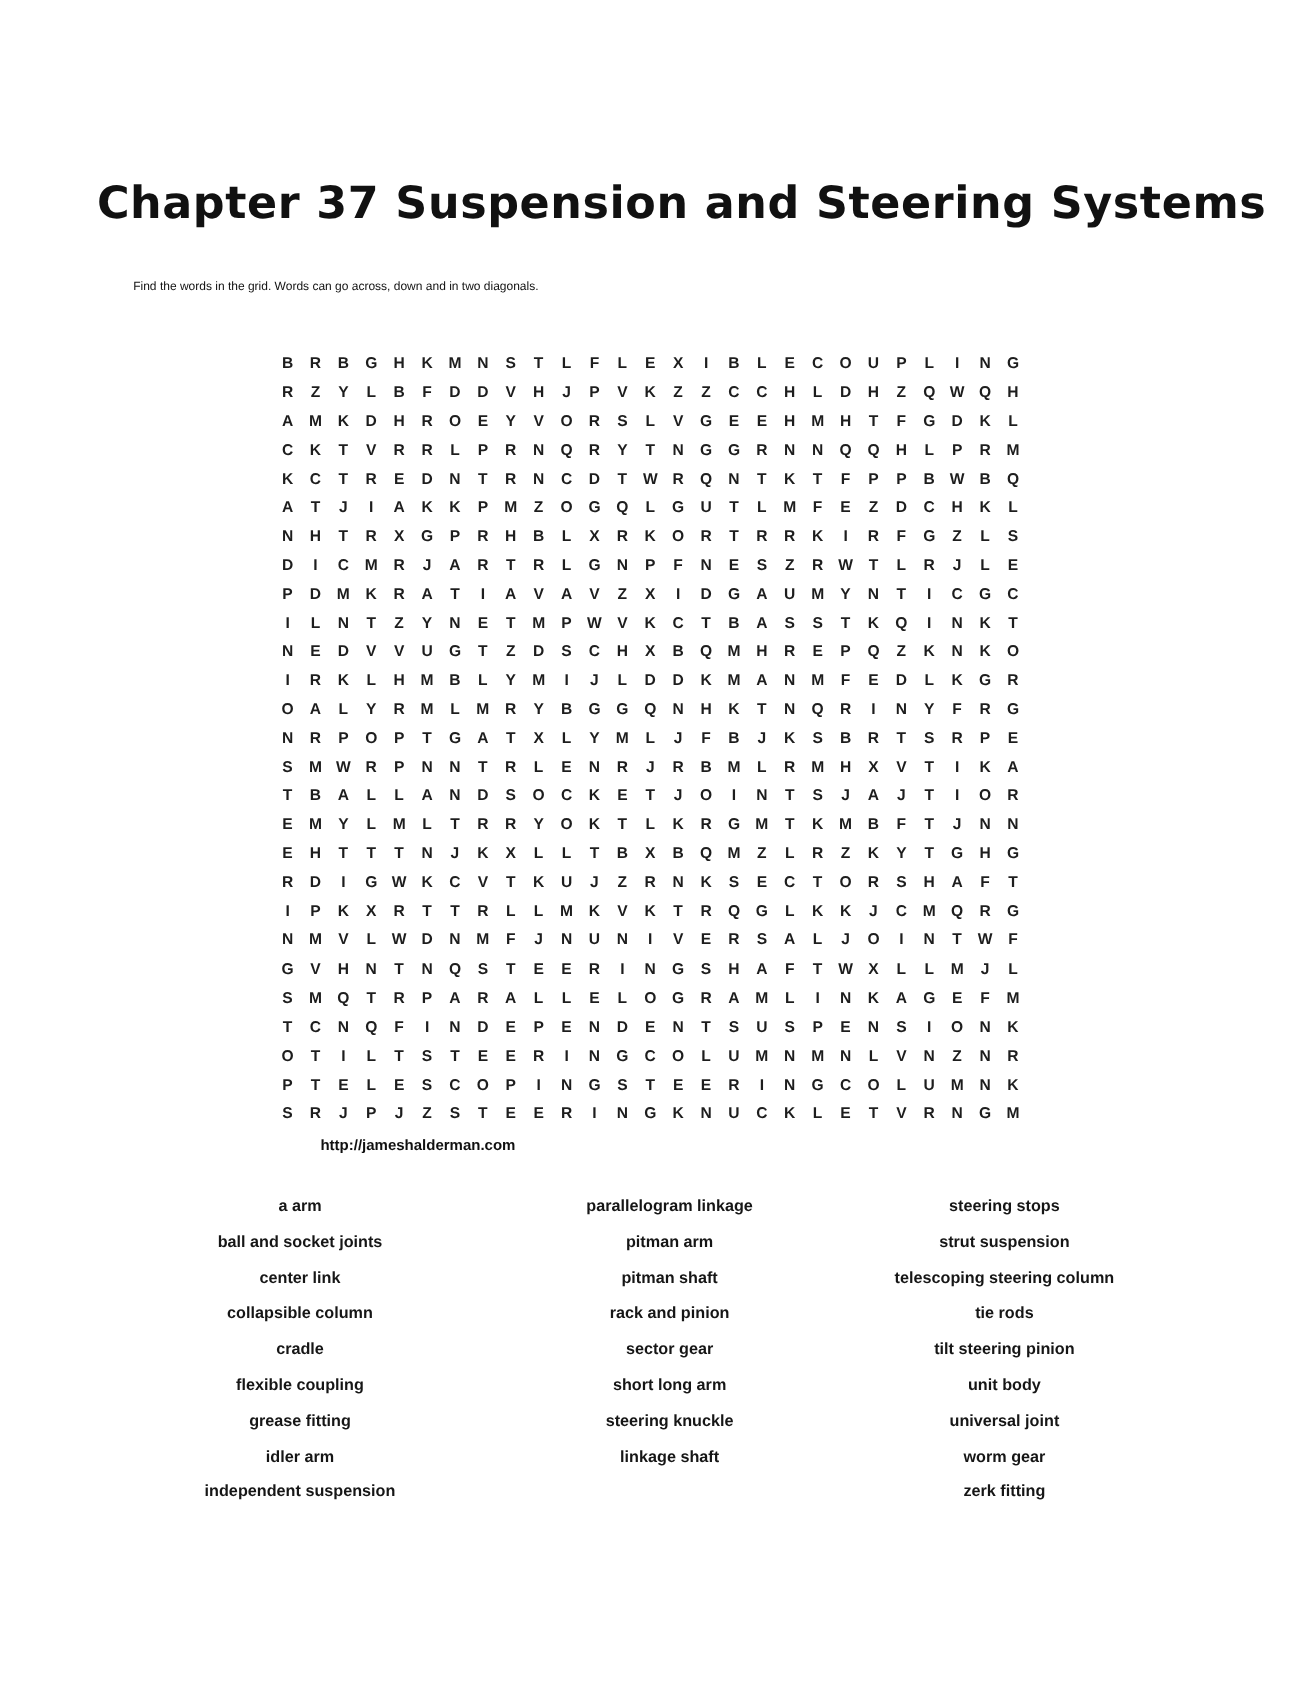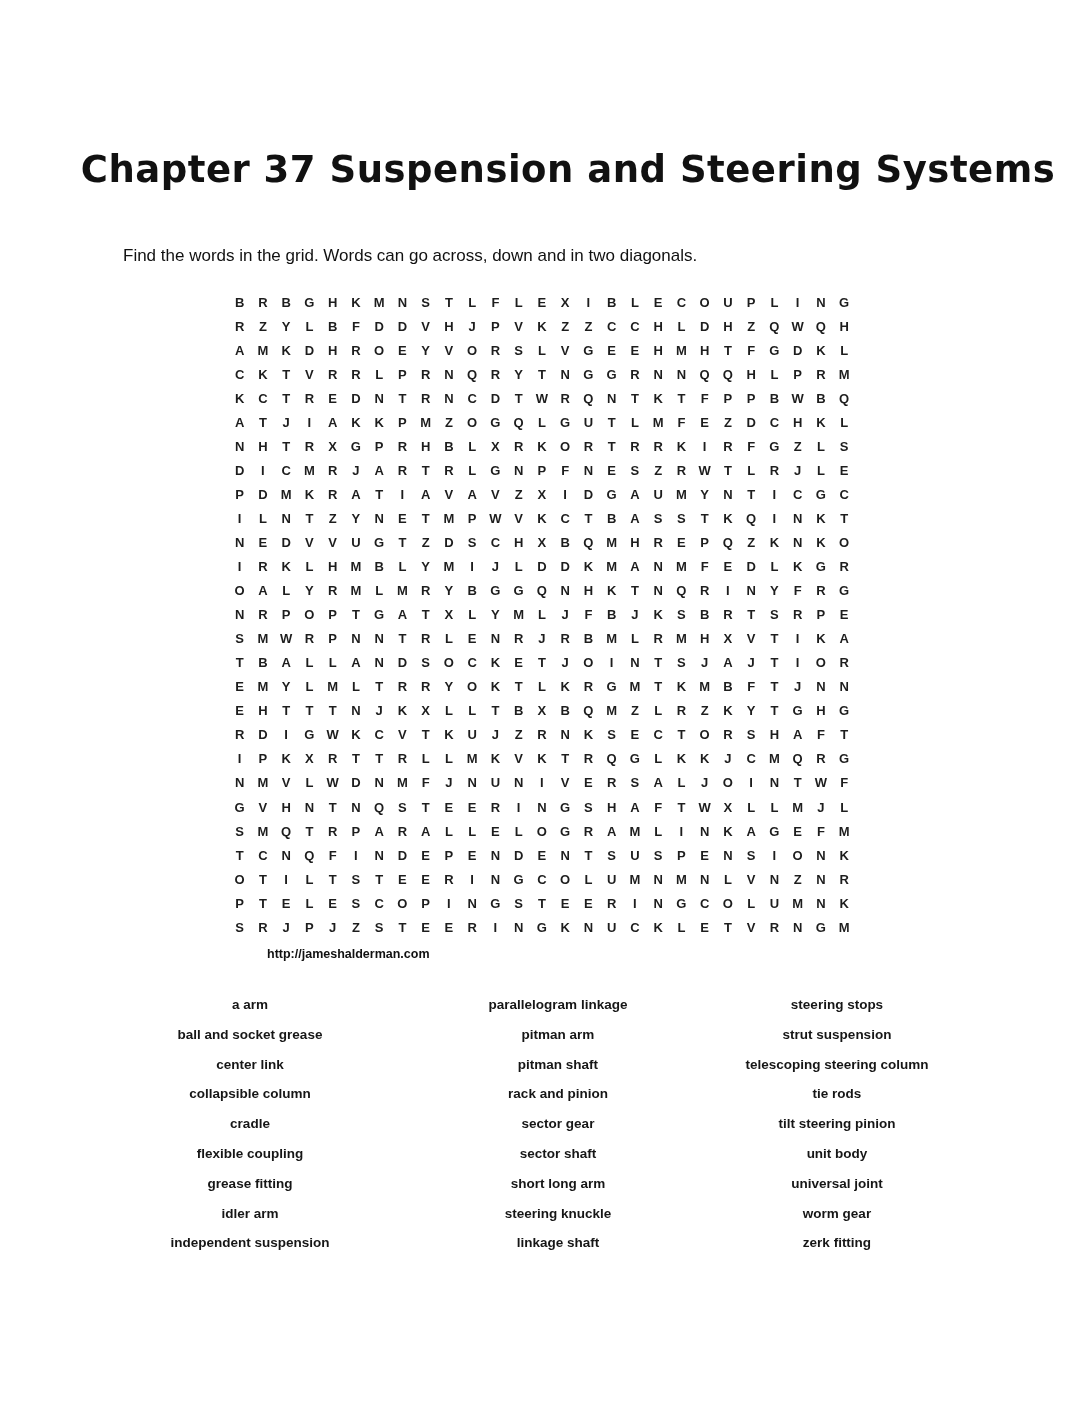--- a/index.html
+++ b/index.html
@@ -32,22 +32,22 @@
     font-size: 37px;
     font-weight: 700;
     color: #111111;
     letter-spacing: 0.5px;
     padding-left: 24px;
   }
   .instructions {
     position: absolute;
     top: 231px;
     left: 108px;
-    margin: 15px;
-    font-size: 17px;
+    margin: 3px;
+    font-size: 10px;
     color: #111111;
   }
   .grid {
     position: absolute;
     top: 290px;
     left: 228px;
   }
   .grid-row {
     display: flex;
     height: 24.05px;
@@ -884,36 +884,35 @@
         <span class="grid-cell">R</span>
         <span class="grid-cell">N</span>
         <span class="grid-cell">G</span>
         <span class="grid-cell">M</span>
       </div>
     </div>
   <div class="url">http://jameshalderman.com</div>
   <div class="word-list" id="word-list">
       <div class="word-col word-col-1">
         <div class="word-item">a arm</div>
-        <div class="word-item">ball and socket grease</div>
+        <div class="word-item">ball and socket joints</div>
         <div class="word-item">center link</div>
         <div class="word-item">collapsible column</div>
         <div class="word-item">cradle</div>
         <div class="word-item">flexible coupling</div>
         <div class="word-item">grease fitting</div>
         <div class="word-item">idler arm</div>
         <div class="word-item">independent suspension</div>
       </div>
       <div class="word-col word-col-2">
         <div class="word-item">parallelogram linkage</div>
         <div class="word-item">pitman arm</div>
         <div class="word-item">pitman shaft</div>
         <div class="word-item">rack and pinion</div>
         <div class="word-item">sector gear</div>
-        <div class="word-item">sector shaft</div>
         <div class="word-item">short long arm</div>
         <div class="word-item">steering knuckle</div>
         <div class="word-item">linkage shaft</div>
       </div>
       <div class="word-col word-col-3">
         <div class="word-item">steering stops</div>
         <div class="word-item">strut suspension</div>
         <div class="word-item">telescoping steering column</div>
         <div class="word-item">tie rods</div>
         <div class="word-item">tilt steering pinion</div>

